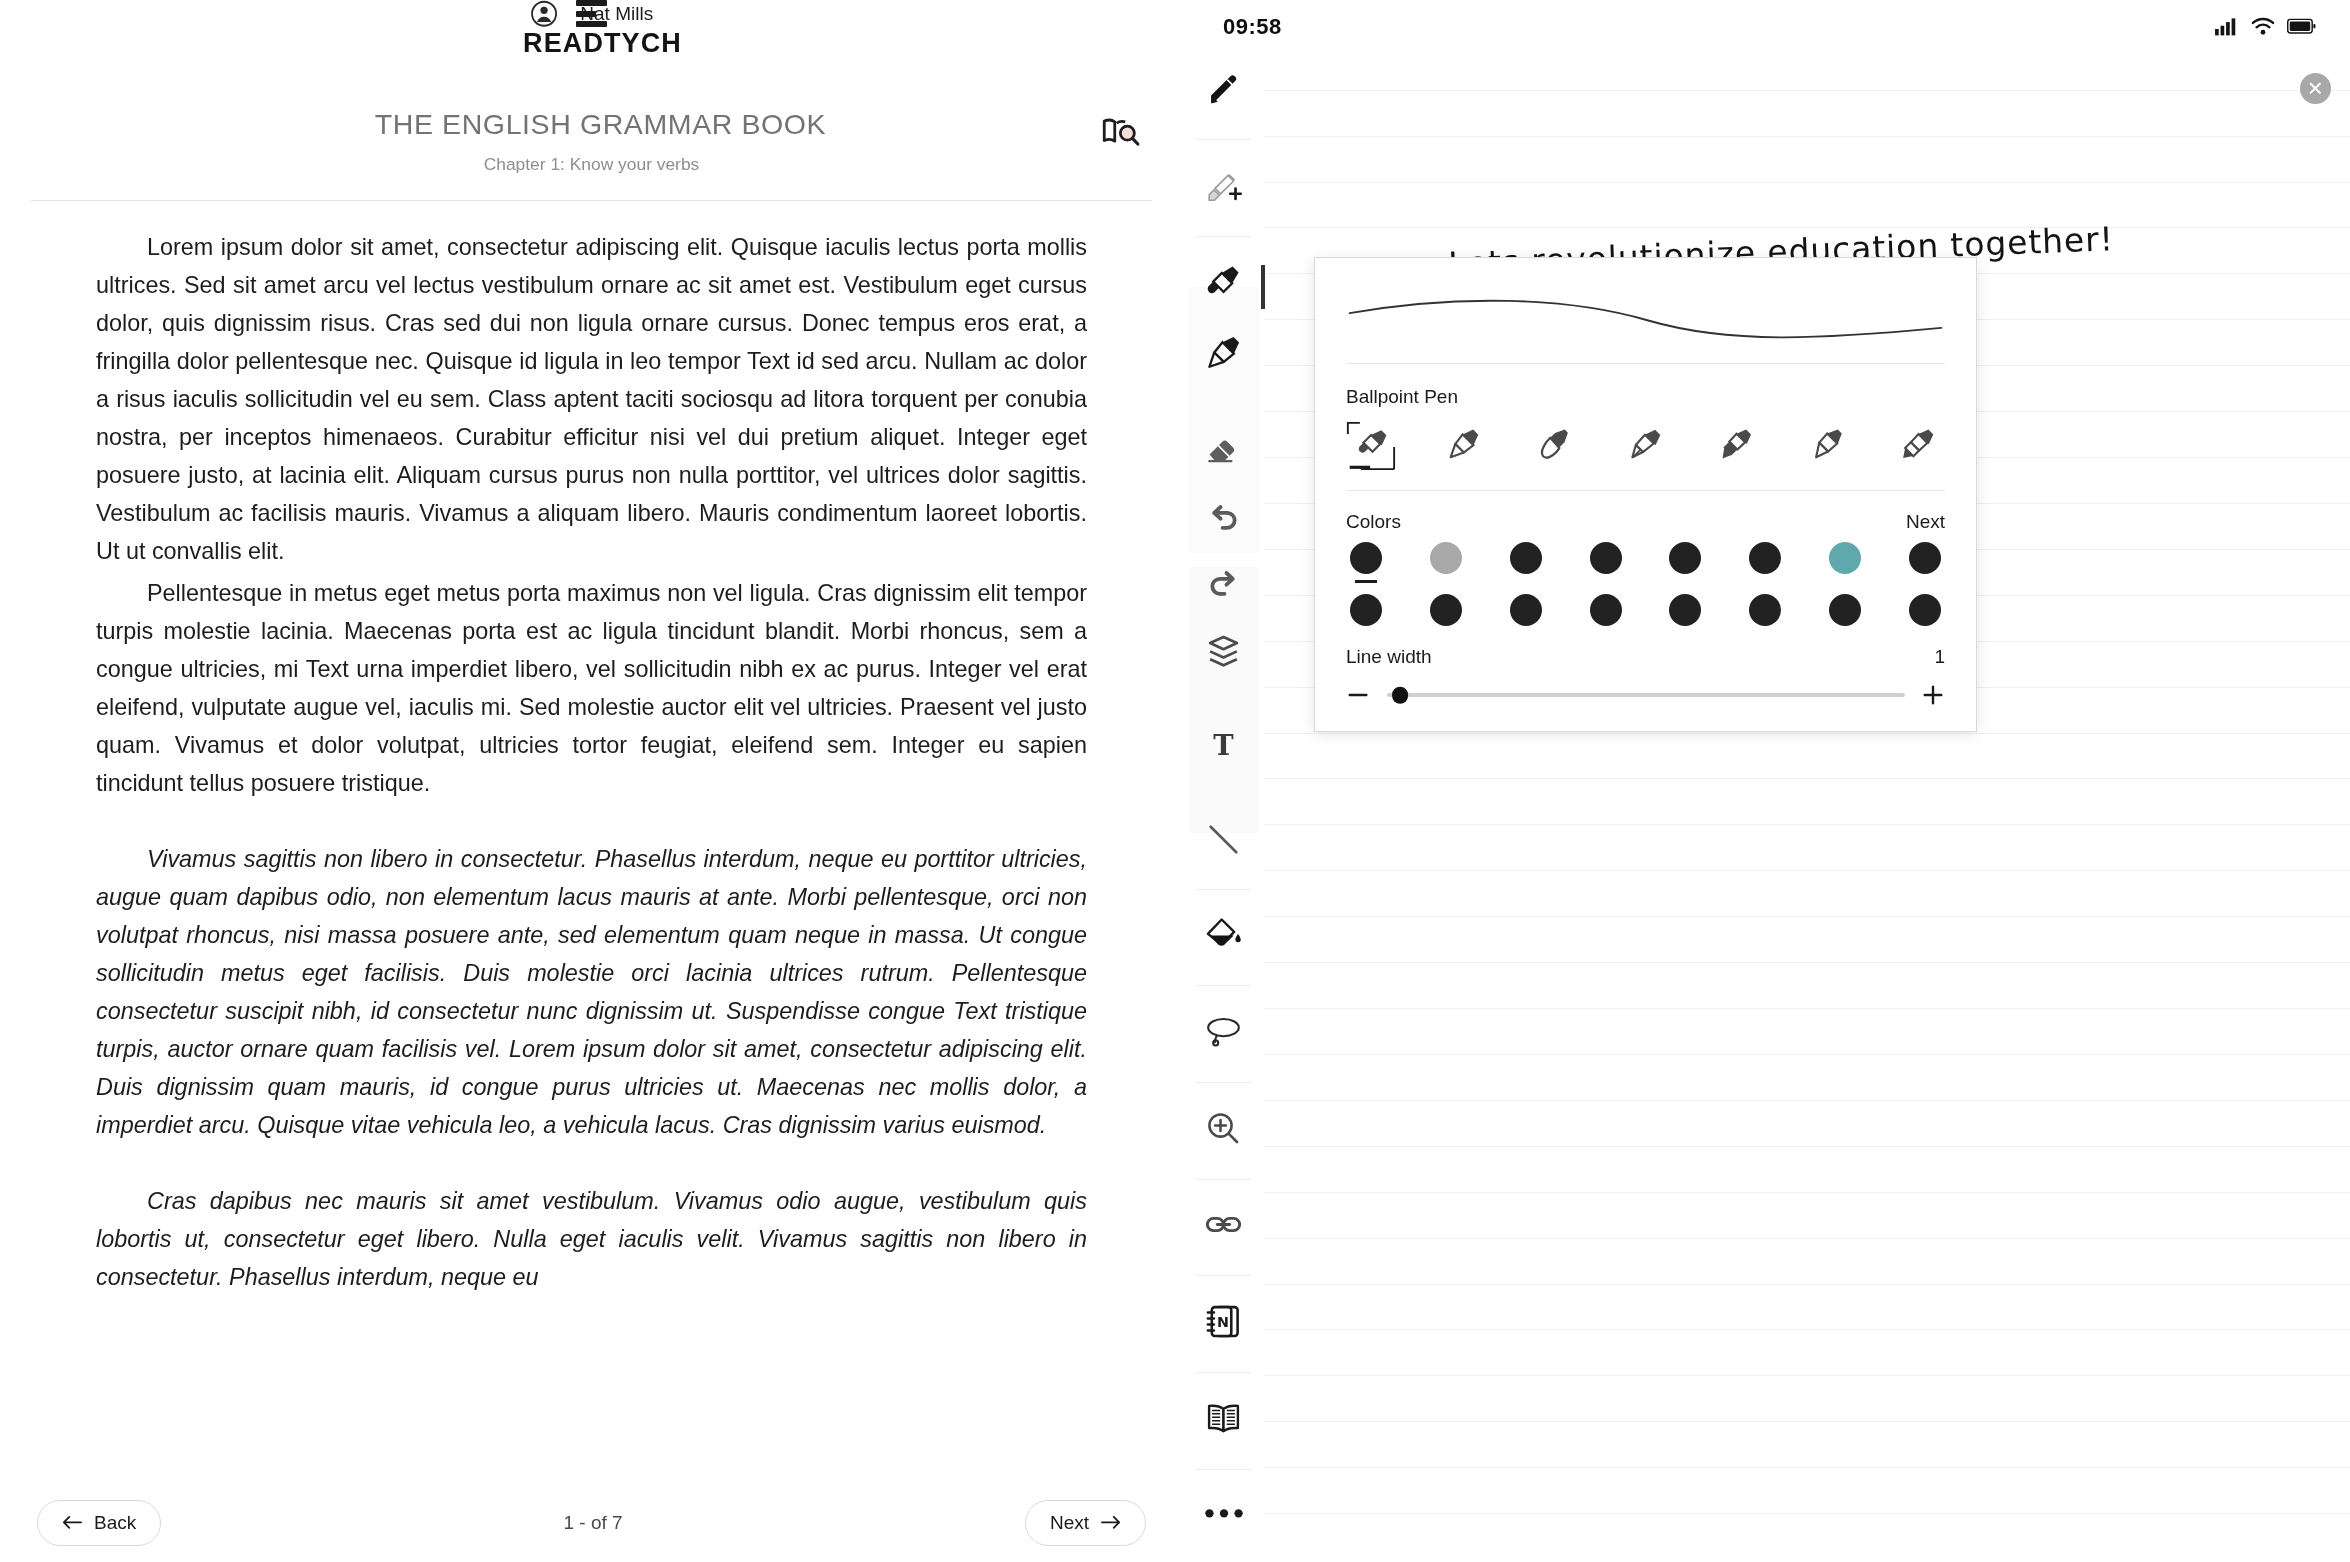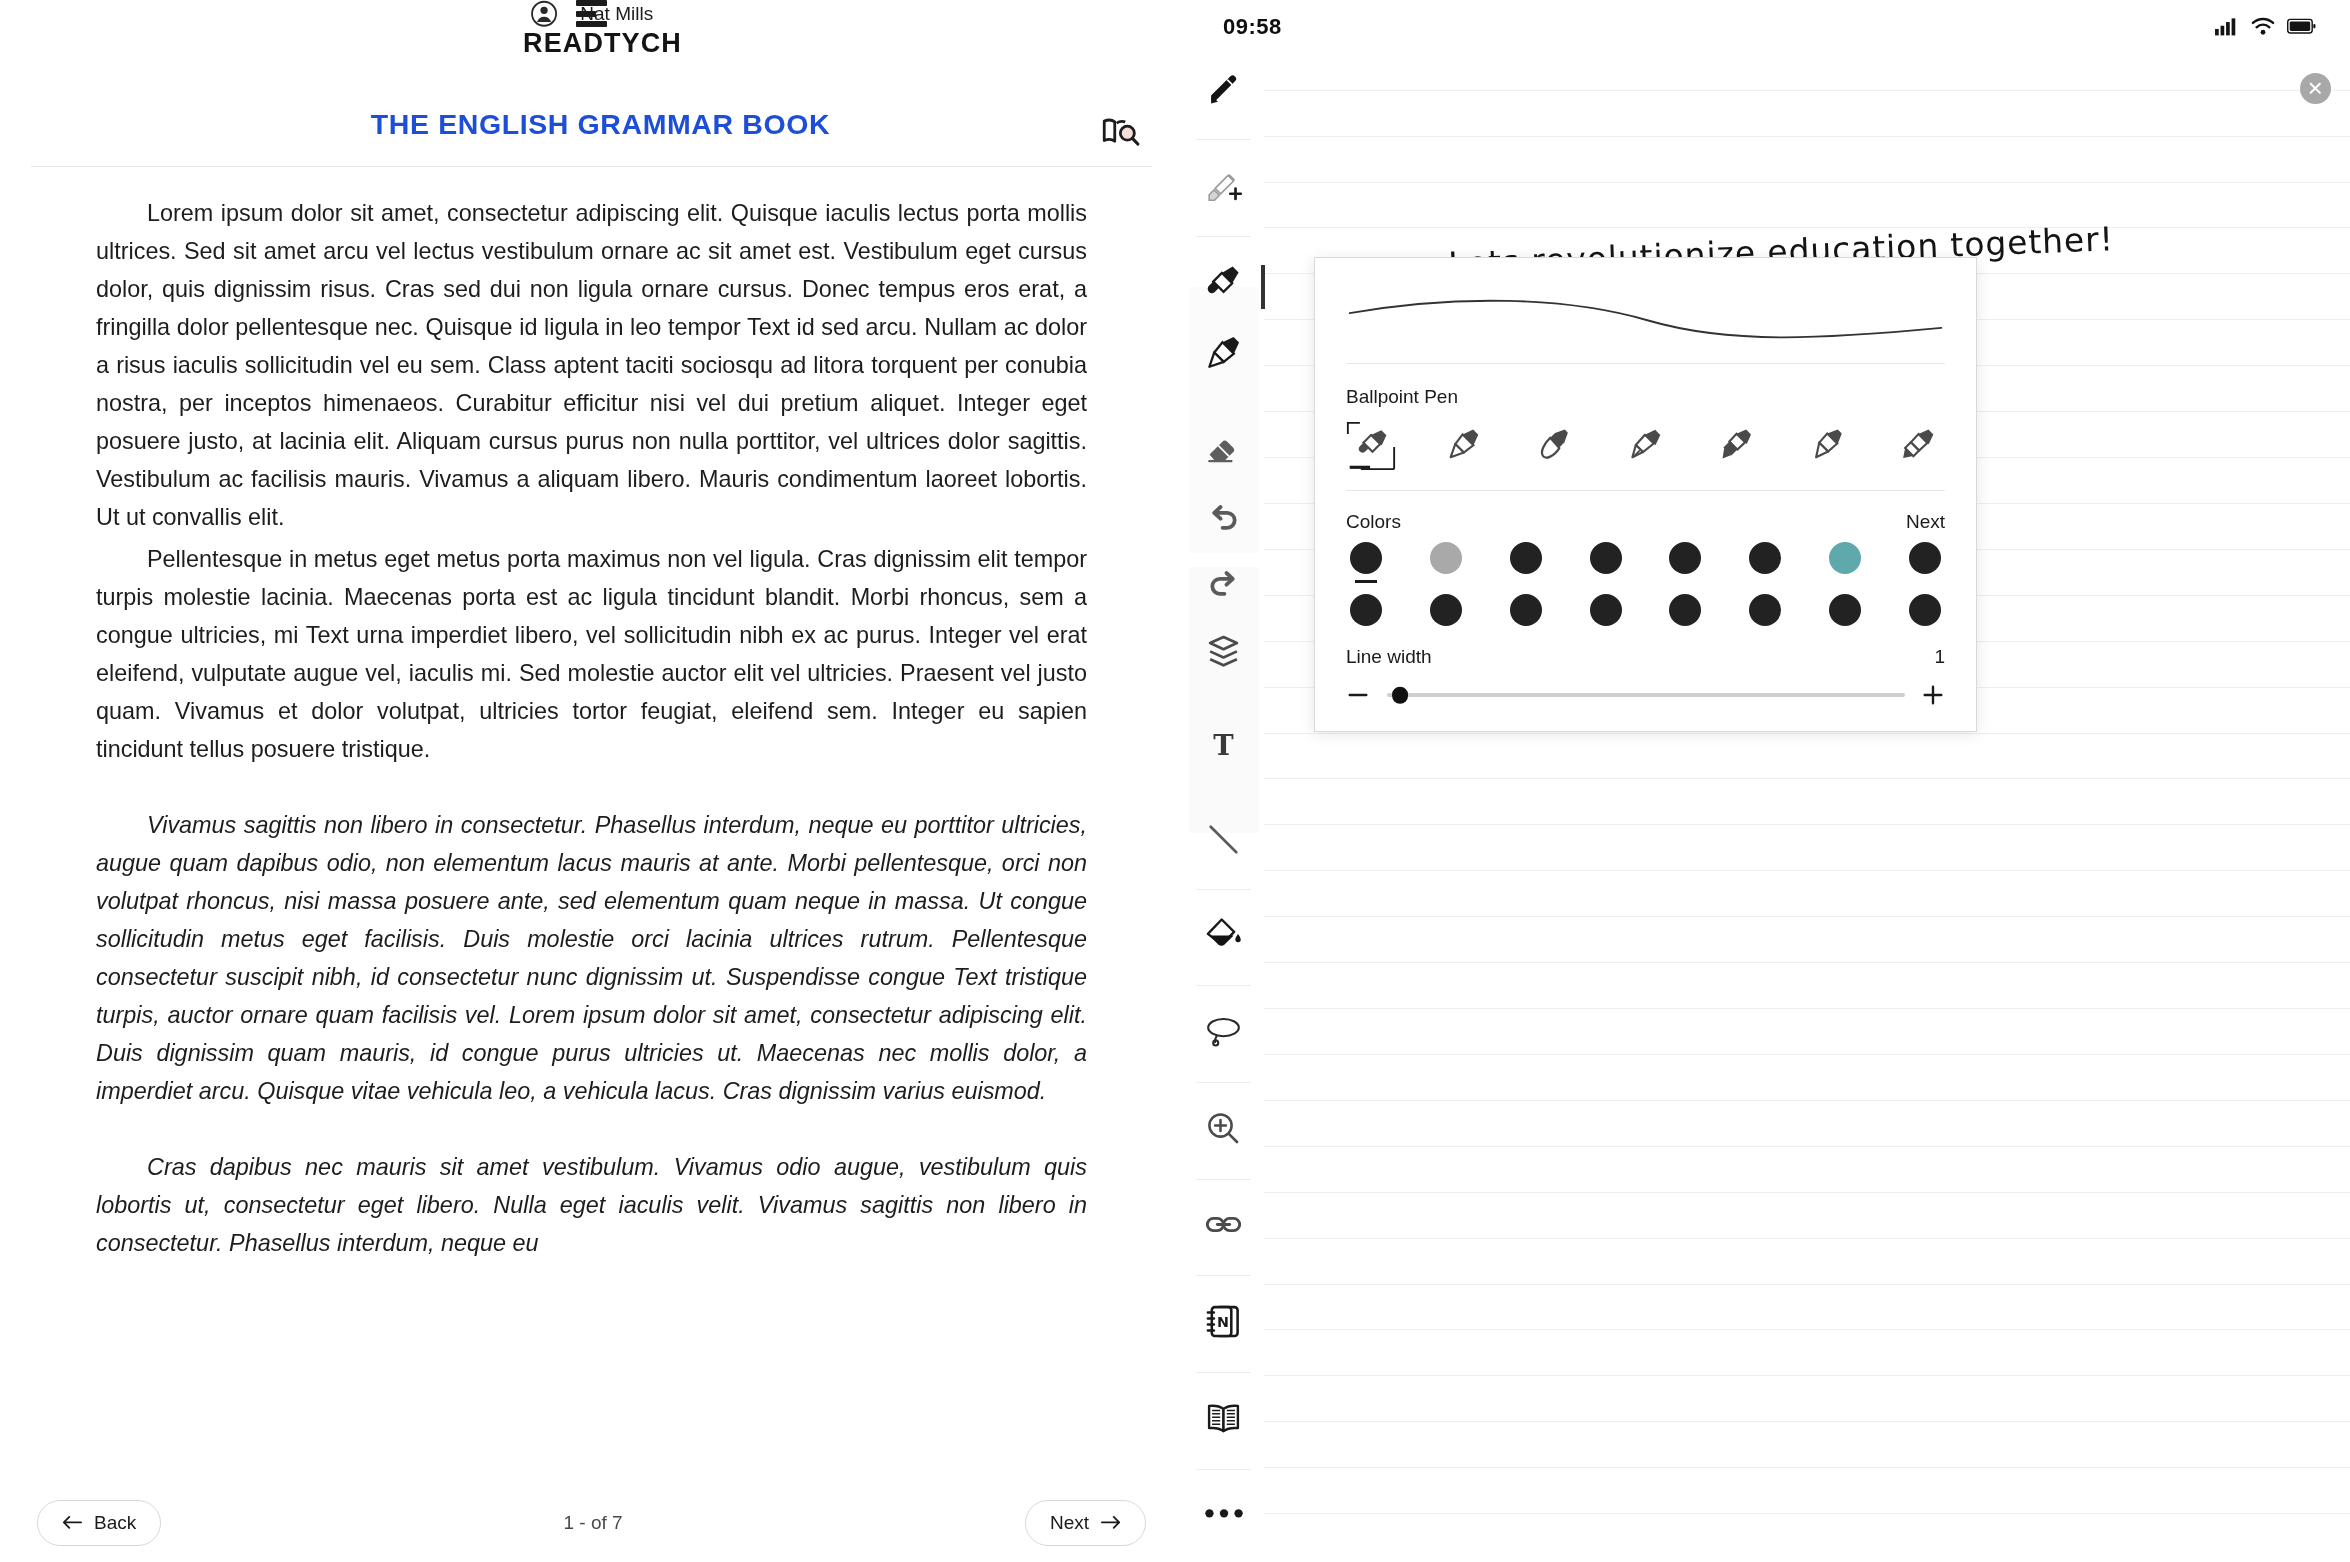--- a/index.html
+++ b/index.html
@@ -30,21 +30,21 @@
     letter-spacing: 1.1px; color: #141414;
   }
   .account {
     position: absolute; left: 50%; transform: translateX(-50%);
     display: flex; align-items: center; gap: 23px;
   }
   .avatar-ic { width: 27.5px; height: 27.5px; }
   .account-name { font-size: 19px; color: #1d1d1d; }
 
   .doc-head { padding-top: 35px; text-align: center; position: relative; }
-  .doc-title { font-size: 28.5px; font-weight: 700; letter-spacing: 0.6px; color: #1d4ed8; padding-left: 18px; }
+  .doc-title { font-size: 28.5px; font-weight: 400; letter-spacing: 0.6px; color: #737373; padding-left: 18px; }
   .doc-sub { margin-top: 13px; font-size: 17.4px; color: #8e8e8e; }
   .book-search {
     position: absolute; right: 42px; top: 39px; width: 42px; height: 42px; cursor: pointer;
   }
   .rule { margin: 25px 31px 0 31px; height: 0.9px; background: #e4e4e4; }
 
   .doc-body { padding: 27.5px 96px 0 96px; }
   .doc-body p {
     text-align: justify;
     font-size: 23.4px;
@@ -186,20 +186,21 @@
             <circle cx="12" cy="9" r="3.2" fill="#2a2a2a"></circle>
             <path d="M5.8 19.2c1.1-3 3.5-4.6 6.2-4.6s5.1 1.6 6.2 4.6" fill="#2a2a2a"></path>
           </svg>
         </span>
         <span class="account-name">Nat Mills</span>
       </div>
     </div>
 
     <div class="doc-head">
       <div class="doc-title">THE ENGLISH GRAMMAR BOOK</div>
+      <div class="doc-sub">Chapter 1: Know your verbs</div>
       <div class="book-search">
         <svg width="42" height="42" viewBox="0 0 24 24">
           <path d="M3 5.2c2.2-.9 4.3-.9 6 .4v11.1c-1.7-1.3-3.8-1.3-6-.4z" fill="none" stroke="#1d1d1d" stroke-width="1.6" stroke-linejoin="round"></path>
           <path d="M15 5.6c-1.7-.5-3.5-.3-4.9.7" fill="none" stroke="#1d1d1d" stroke-width="1.6" stroke-linejoin="round"></path>
           <circle cx="16.2" cy="12.1" r="4.0" fill="#f4ded8" stroke="#1d1d1d" stroke-width="1.6"></circle>
           <line x1="19.1" y1="15.1" x2="22.2" y2="18.3" stroke="#1d1d1d" stroke-width="1.8" stroke-linecap="round"></line>
         </svg>
       </div>
     </div>
 

